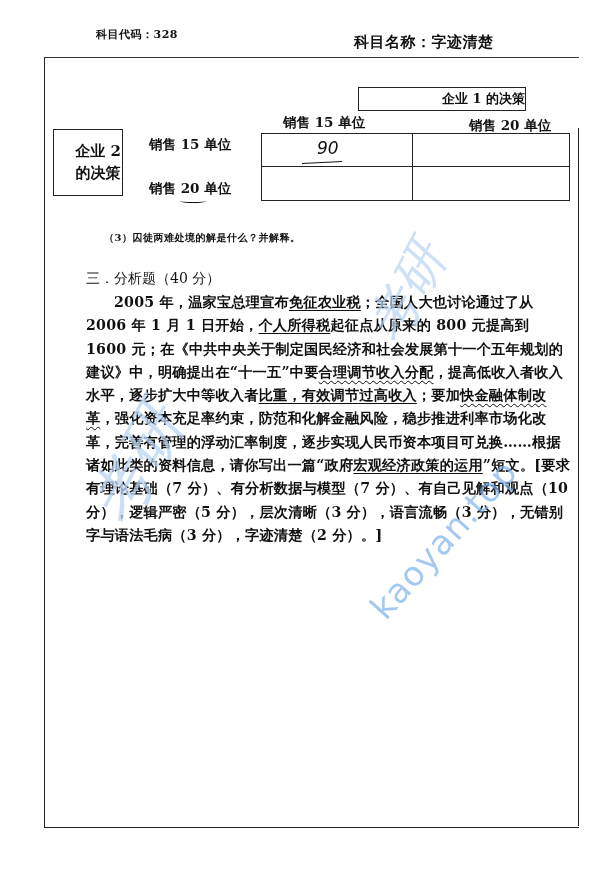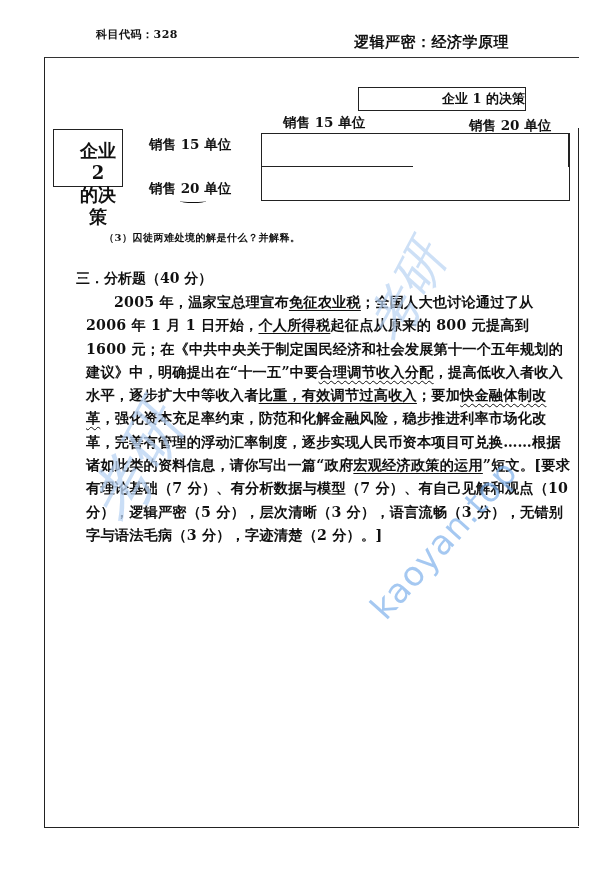--- a/index.html
+++ b/index.html
@@ -15,40 +15,40 @@
     left: 44px; top: 57px; width: 534px; height: 769px;
     border-left: 1.5px solid #222; border-top: 1.5px solid #333; border-bottom: 1.5px solid #222;
   }
   .frame-right { left: 578px; top: 128px; width: 0; height: 698px; border-left: 1.5px solid #222; }
   .firm1-box {
     left: 358px; top: 87px; width: 166px; height: 22px;
     border: 1.3px solid #222; font-size: 13px; text-align: right; line-height: 22px; font-weight: bold;
   }
   .col-head { font-size: 13.5px; font-weight: bold; }
   .firm2-box {
-    left: 53px; top: 129px; width: 70px; height: 58px;
-    border: 1.3px solid #222; font-size: 18px; text-align: center; line-height: 22px;
+    left: 53px; top: 129px; width: 70px; height: 67px;
+    border: 1.3px solid #222; font-size: 15px; text-align: center; line-height: 22px;
     padding-top: 10px; box-sizing: border-box; font-weight: bold; padding-left: 20px;
   }
   .row-head { font-size: 13.5px; font-weight: bold; }
   .payoff {
     left: 261px; top: 133px; width: 309px; height: 68px;
     border: 1.3px solid #222; box-sizing: border-box;
     display: grid; grid-template-columns: 151px 1fr; grid-template-rows: 1fr 1fr;
   }
   .cell { border-right: 1.3px solid #222; border-bottom: 1.3px solid #222; position: relative; }
   .cell.r { border-right: none; }
   .cell.b { border-bottom: none; }
   .hand {
     font-family: "DejaVu Sans", sans-serif; font-style: italic; font-size: 17px;
     position: absolute; left: 55px; top: 4px; color: #111;
   }
   .hand-ul { position: absolute; left: 40px; top: 28px; width: 40px; height: 0; border-top: 1px solid #111; transform: rotate(-3deg); }
   .q3 { left: 104px; top: 231px; font-size: 10px; font-weight: bold; letter-spacing: 0.5px; }
-  .sec { left: 76px; top: 270px; font-size: 14px; font-weight: bold; }
+  .sec { left: 86px; top: 270px; font-size: 14px; font-weight: normal; }
   .para {
     left: 86px; top: 291px; width: 486px; font-size: 14.2px; line-height: 23.3px;
     text-indent: 28px; letter-spacing: 0.2px; font-weight: bold;
   }
   .ul { text-decoration: underline; text-decoration-thickness: 1px; text-underline-offset: 3px; }
   .ulw { text-decoration: underline wavy; text-decoration-thickness: 1px; text-underline-offset: 3px; }
   .footer {
     left: 340px; top: 838px; font-family: "DejaVu Sans", sans-serif; font-size: 17px; font-style: italic;
     letter-spacing: 2px;
     margin-top: 48px;
@@ -63,38 +63,42 @@
   }
   .wm3 {
     left: 362px; top: 600px; font-family: "DejaVu Sans", sans-serif; font-size: 34px; color: #7fb2ec;
     opacity: 0.7; transform: rotate(-48deg); transform-origin: left top; pointer-events: none; letter-spacing: 1px;
   }
 </style>
 </head>
 <body>
 
 <div class="abs header-left">科目代码：328</div>
-<div class="abs header-right">逻辑严密：经济学原理</div>
+<div class="abs header-right">科目名称：字迹清楚</div>
 
 <div class="abs frame"></div>
 <div class="abs frame-right"></div>
 
 <div class="abs firm1-box">企业 1 的决策</div>
 <div class="abs col-head" style="left:283px; top:114px;">销售 15 单位</div>
 <div class="abs col-head" style="left:469px; top:117px;">销售 20 单位</div>
 
 <div class="abs firm2-box">
   <div>企业 2</div>
   <div>的决策</div>
 </div>
 <div class="abs row-head" style="left:149px; top:136px;">销售 15 单位</div>
 <div class="abs row-head" style="left:149px; top:180px;">销售 20 单位</div>
 <div class="abs" style="left:180px; top:199px; width:26px; height:3px; border-bottom:1.2px solid #111; border-radius:0 0 50% 50%;"></div>
 
 <div class="abs payoff">
+  <div class="cell">
+    <span class="hand">90</span>
+    <span class="hand-ul"></span>
+  </div>
   <div class="cell r"></div>
   <div class="cell b"></div>
   <div class="cell r b"></div>
 </div>
 
 <div class="abs q3">（3）囚徒两难处境的解是什么？并解释。</div>
 <div class="abs sec">三．分析题（40 分）</div>
 
 <div class="abs para"><span>2005 年，温家宝总理宣布</span><span class="ul">免征农业税</span><span>；全国人大也讨论通过了从 2006 年 1 月 1 日开始，</span><span class="ul">个人所得税</span><span>起征点从原来的 800 元提高到 1600 元；在《中共中央关于制定国民经济和社会发展第十一个五年规划的建议》中，明确提出在“十一五”中要</span><span class="ulw">合理调节收入分配</span><span>，提高低收入者收入水平，逐步扩大中等收入者</span><span class="ul">比重，有效调节过高收入</span><span>；要加</span><span class="ulw">快金融体制改革</span><span>，强化资本充足率约束，防范和化解金融风险，稳步推进利率市场化改革，完善有管理的浮动汇率制度，逐步实现人民币资本项目可兑换……根据诸如此类的资料信息，请你写出一篇“政府</span><span class="ul">宏观经济政策的运用</span><span>”短文。[要求有理论基础（7 分）、有分析数据与模型（7 分）、有自己见解和观点（10 分），逻辑严密（5 分），层次清晰（3 分），语言流畅（3 分），无错别字与语法毛病（3 分），字迹清楚（2 分）。]</span></div>
 

